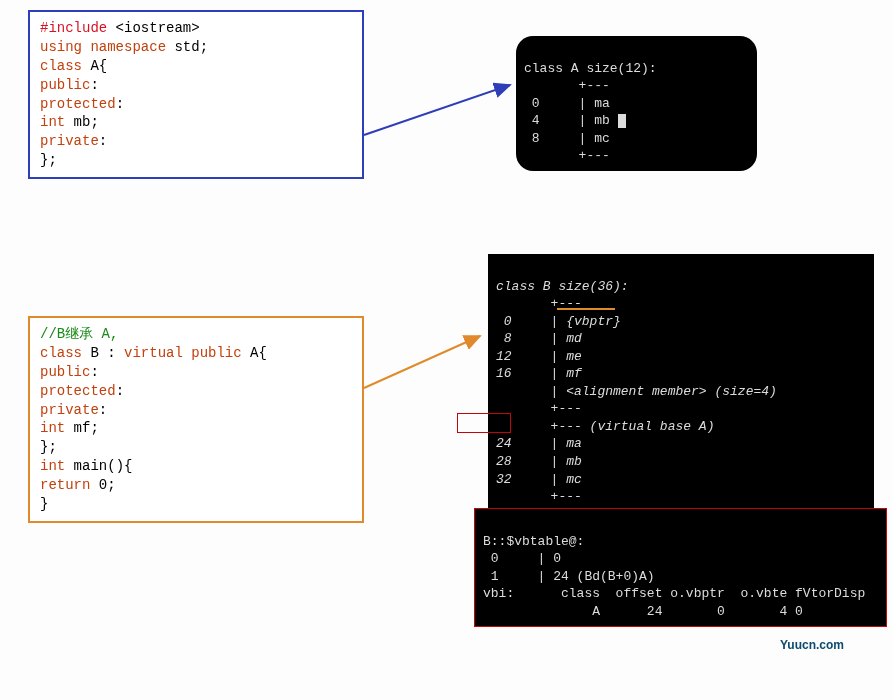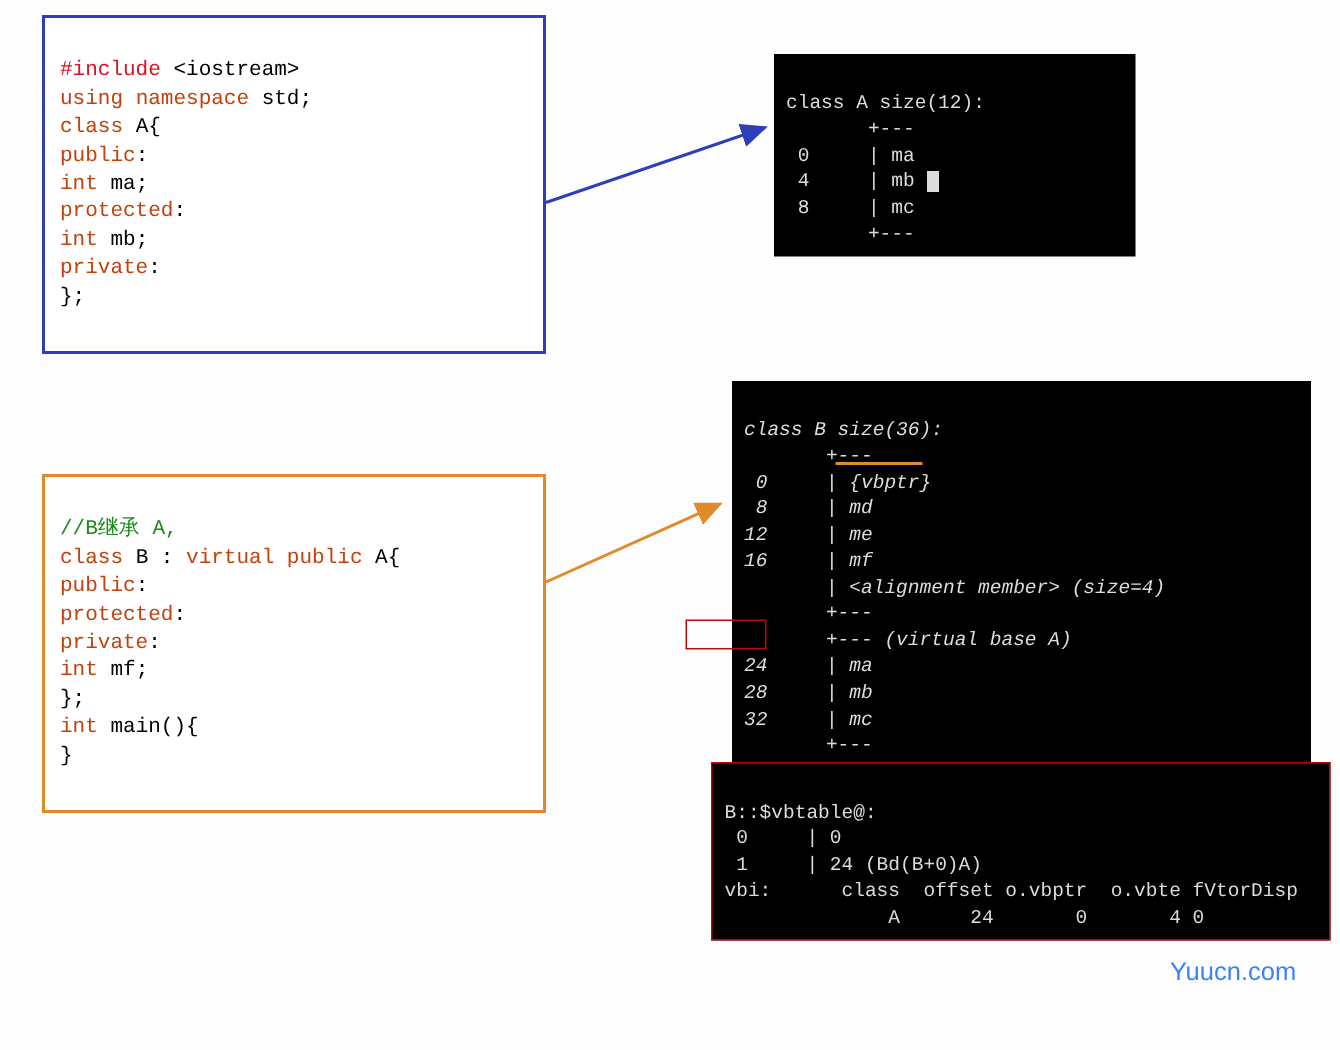--- a/index.html
+++ b/index.html
@@ -1,66 +1,66 @@
 <!DOCTYPE html>
 <html><head>
 <meta charset="utf-8">
 <style>
 html,body{margin:0;padding:0;background:#fdfdfd;font-family:"Courier New",monospace;font-size:14px;color:#000}
 .canvas{position:relative;width:893px;height:700px}
-.code-box{position:absolute;background:#fff;padding:26px 10px;font-family:"Courier New",monospace;font-size:14px;line-height:1.35}
+.code-box{position:absolute;background:#fff;padding:7px 10px;font-family:"Courier New",monospace;font-size:14px;line-height:1.35}
 .box-blue{border:2px solid #2e3eb8}
 .box-orange{border:2px solid #e08a2c}
 .term-box{position:absolute;background:#000;color:#dcdcdc;padding:6px 8px;font-family:"Courier New",monospace;font-size:13px;line-height:1.35;white-space:pre}
 .red-box{border:1.5px solid #c00707}
 .kw-red{color:#d81323}
 .kw-nav{color:#c2410c}
 .kw-green{color:#1a8a1a}
 .arrow{position:absolute}
 .underline-orange{position:absolute;height:2px;background:#e08a2c}
-.watermark{position:absolute;color:#3b82f6;font-family:Arial,sans-serif;font-size:17px;font-weight:normal}
+.watermark{position:absolute;color:#0c4a6e;font-family:Arial,sans-serif;font-size:12px;font-weight:bold}
 .cursor{display:inline-block;width:8px;height:14px;background:#dcdcdc;vertical-align:middle;margin-left:8px}
 </style>
 </head>
 <body>
 
 <div class="canvas">
 
   <div class="code-box box-blue" style="left:28px;top:10px;width:312px;">
     <div><span class="kw-red">#include</span><span> &lt;iostream&gt;</span></div>
     <div><span class="kw-nav">using</span><span class="kw-nav"> namespace</span><span> std;</span></div>
     <div></div>
     <div><span class="kw-nav">class</span><span>  A{</span></div>
     <div></div>
     <div><span class="kw-nav">public</span><span>:</span></div>
-    <div><span class="kw-nav">    int</span><span> ma;</span></div>
     <div></div>
     <div><span class="kw-nav">protected</span><span>:</span></div>
     <div><span class="kw-nav">    int</span><span> mb;</span></div>
     <div><span class="kw-nav">private</span><span>:</span></div>
     <div></div>
     <div>};</div>
   </div>
 
   <div class="code-box box-orange" style="left:28px;top:316px;width:312px;">
     <div class="kw-green">//B继承 A,</div>
     <div><span class="kw-nav">class</span><span> B : </span><span class="kw-nav">virtual</span><span class="kw-nav"> public</span><span> A{</span></div>
     <div><span class="kw-nav">public</span><span>:</span></div>
     <div><span class="kw-nav">protected</span><span>:</span></div>
     <div><span class="kw-nav">private</span><span>:</span></div>
     <div><span class="kw-nav">    int</span><span> mf;</span></div>
     <div>};</div>
     <div></div>
     <div><span class="kw-nav">int</span><span> main(){</span></div>
     <div></div>
+    <div><span class="kw-nav">    return</span><span> 0;</span></div>
     <div></div>
     <div>}</div>
   </div>
 
-  <div class="term-box" style="left:516px;top:36px;width:225px;">
+  <div class="term-box" style="left:516px;top:36px;width:225px;border-radius:17px;">
 <span>class A size(12):</span>
 <span>       +---</span>
 <span> 0     | ma</span>
 <span><span> 4     | mb</span><span class="cursor"></span></span>
 <span> 8     | mc</span>
 <span>       +---</span></div>
 
   <div class="term-box" style="left:488px;top:254px;width:370px;font-style:italic;">
 <span>class B size(36):</span>
 <span>       +---</span>

